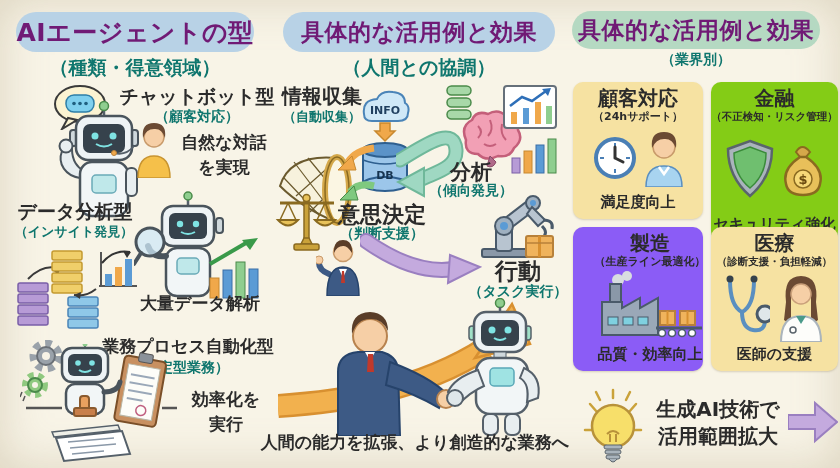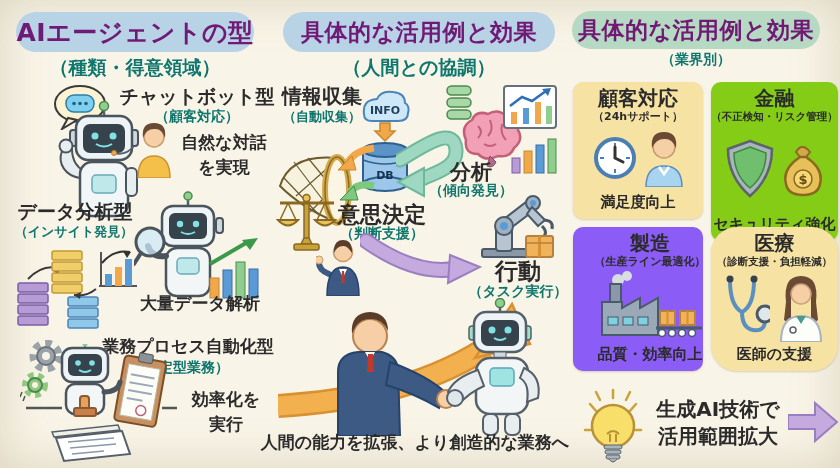--- a/index.html
+++ b/index.html
@@ -362,21 +362,21 @@
         <circle cx="96" cy="62" r="3.5" fill="#fff" stroke="#4a5a6a" stroke-width="1.5"></circle>
         <rect x="64" y="40" width="15" height="14" fill="#f0b35c" stroke="#b8813a" stroke-width="2"></rect>
         <line x1="71.5" y1="40" x2="71.5" y2="54" stroke="#d89030" stroke-width="2"></line>
         <rect x="84" y="40" width="15" height="14" fill="#f0b35c" stroke="#b8813a" stroke-width="2"></rect>
         <line x1="91.5" y1="40" x2="91.5" y2="54" stroke="#d89030" stroke-width="2"></line>
       </svg>
     </div>
     <div class="card-effect">品質・効率向上</div>
   </div>
 
-  <div class="card abs" style="left: 711px; top: 227px; width: 127px; height: 144px; background-color: rgb(246, 226, 162); border-radius: 26px;">
+  <div class="card abs" style="left: 711px; top: 227px; width: 127px; height: 144px; background-color: rgb(246, 226, 162);">
     <div class="card-title">医療</div>
     <div class="card-sub" style="font-size:10.5px">（診断支援・負担軽減）</div>
     <div class="card-icons">
       <svg width="48" height="66" viewBox="0 0 48 66">
         <path d="M8 6 Q8 32 20 38 Q32 32 32 6" stroke="#5a8fc0" stroke-width="4" fill="none"></path>
         <path d="M20 38 Q20 54 31 56 Q43 58 43 46" stroke="#5a8fc0" stroke-width="4" fill="none"></path>
         <circle cx="8" cy="5" r="3.5" fill="#36424c"></circle>
           <circle cx="32" cy="5" r="3.5" fill="#36424c"></circle>
         <circle cx="43" cy="40" r="8" fill="#dfe7ea" stroke="#4a5a6a" stroke-width="3"></circle>
       </svg>

